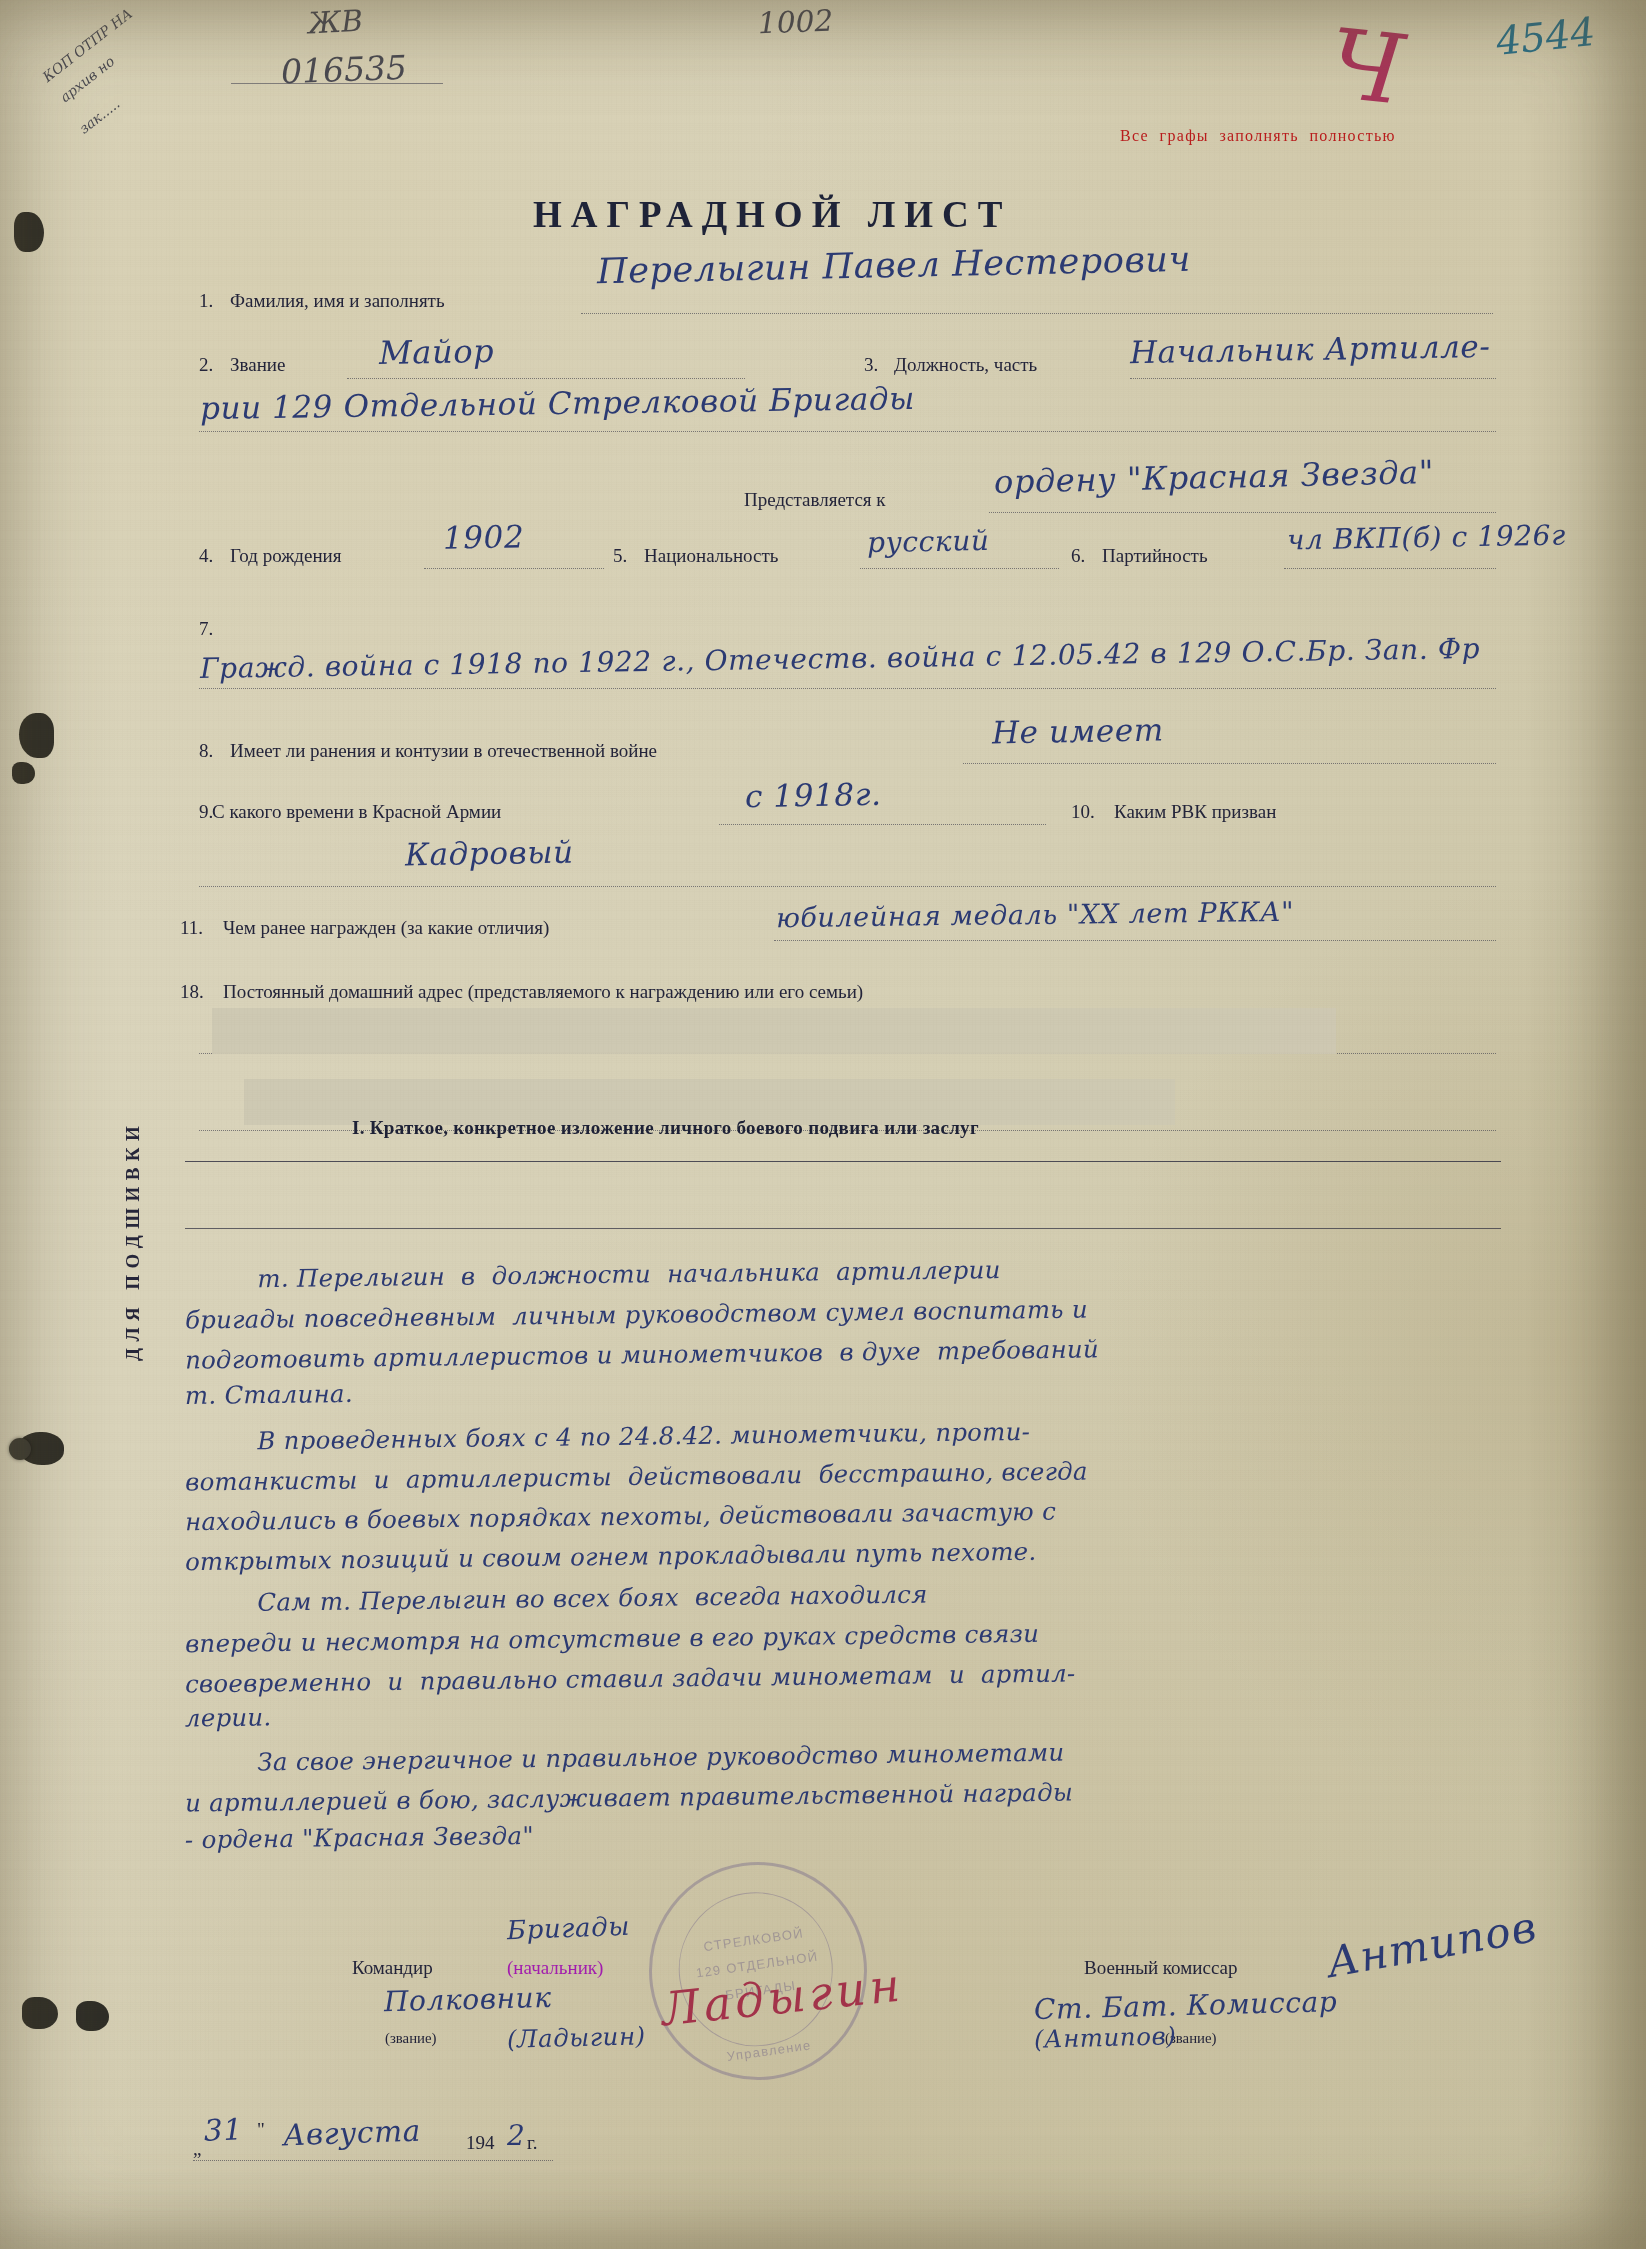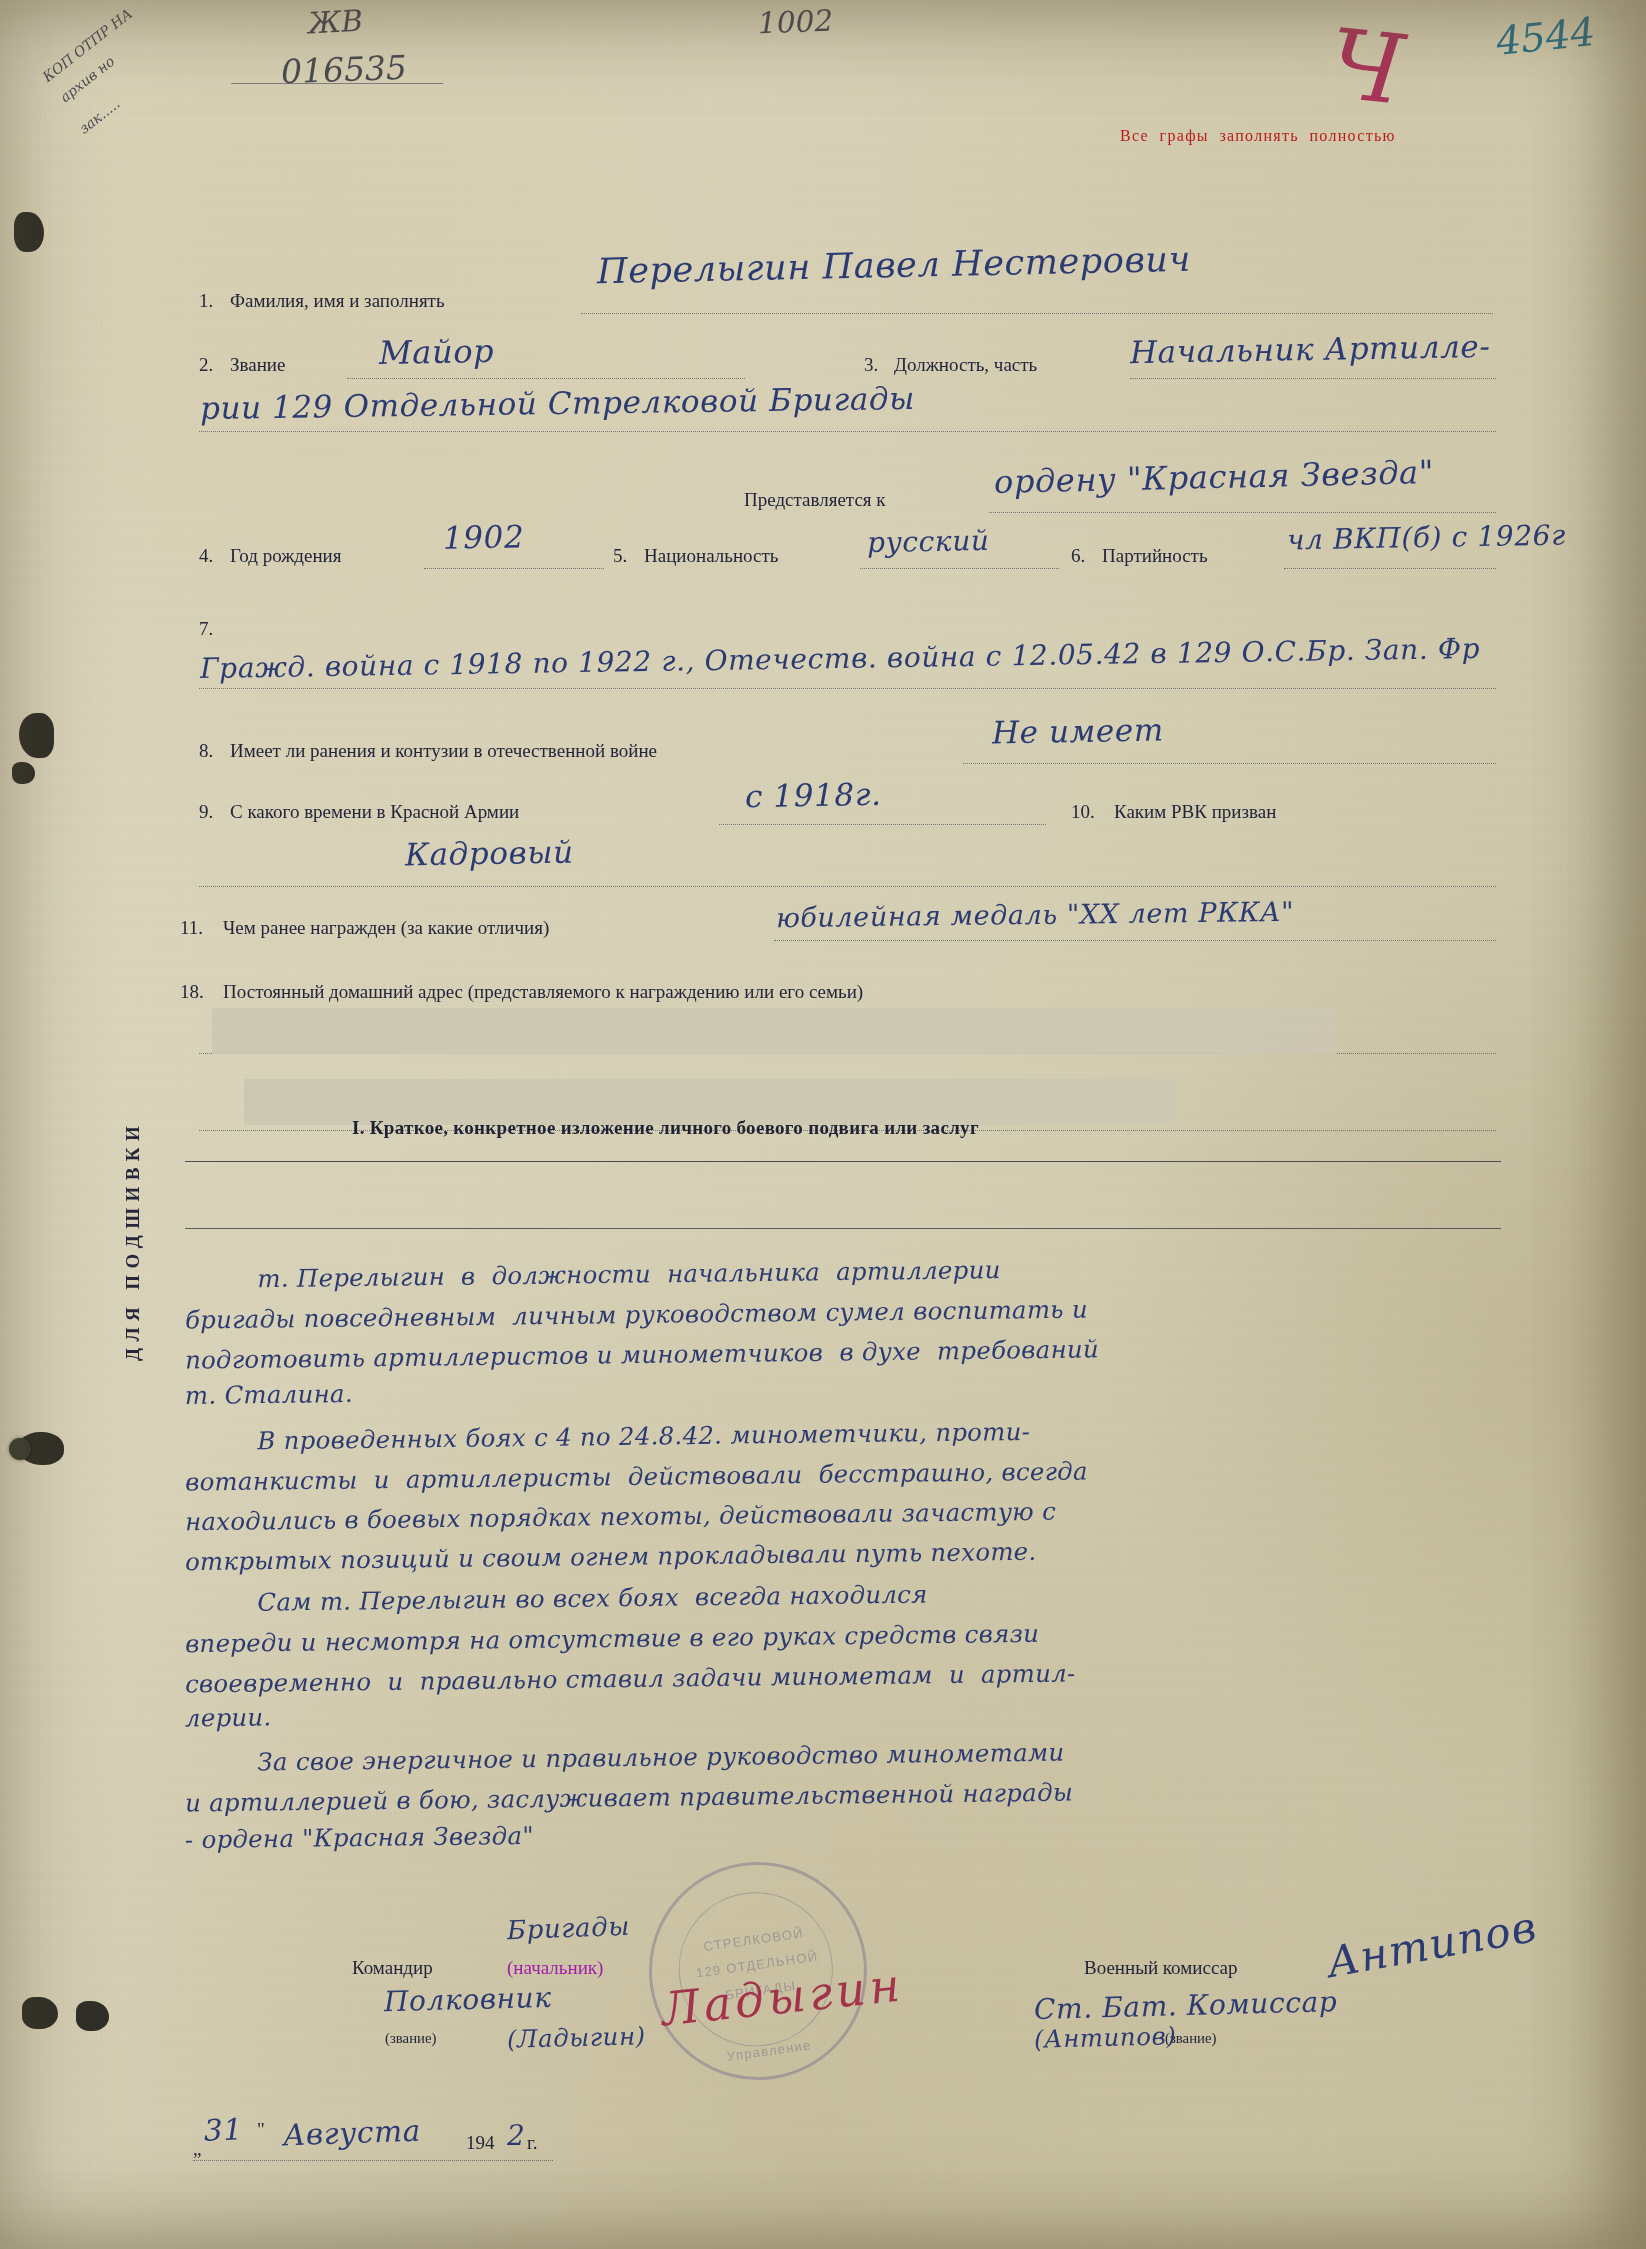--- a/index.html
+++ b/index.html
@@ -223,20 +223,21 @@
   <div class="hand-pencil" style="left:76px; top:108px; font-size:14px; transform:rotate(-38deg);">зак.....</div>
   <div class="rule" style="left:231px; top:83px; width:212px;"></div>
 
   <div class="hand-pencil" style="left:758px; top:5.1px; font-size:29.5px; transform:rotate(-2deg);">1002</div>
 
   <div class="hand-red" style="left:1329px; top:19px; font-size:96px; line-height:96px; transform:rotate(6deg); color:#a8365a;">Ч</div>
   <div class="hand-cyan" style="left:1496px; top:14px; font-size:39px; transform:rotate(-6deg);">4544</div>
 
   <div class="print topnote" style="left:1120px; top:127px;">Все  графы  заполнять  полностью</div>
 
+  <div class="print title" style="left:533px; top:193px;">НАГРАДНОЙ ЛИСТ</div>
 
   <div class="sidetext" style="left:122px; top:1361px;">ДЛЯ ПОДШИВКИ</div>
 
   <div class="print lbl" style="left:199px; top:290px;">1.</div>
   <div class="print lbl" style="left:230px; top:290px;">Фамилия, имя и заполнять</div>
   <div class="rule-dot" style="left:581px; top:313px; width:912px;"></div>
   <div class="hand" style="left:597px; top:245px; font-size:35px; transform:rotate(-1.2deg);">Перелыгин Павел Нестерович</div>
 
   <div class="print lbl" style="left:199px; top:354px;">2.</div>
   <div class="print lbl" style="left:230px; top:354px;">Звание</div>
@@ -272,21 +273,21 @@
   <div class="print lbl" style="left:199px; top:618px;">7.</div>
   <div class="rule-dot" style="left:199px; top:688px; width:1297px;"></div>
   <div class="hand" style="left:200px; top:642px; font-size:28px; transform:rotate(-0.9deg);">Гражд. война с 1918 по 1922 г., Отечеств. война с 12.05.42 в 129 О.С.Бр. Зап. Фр</div>
 
   <div class="print lbl" style="left:199px; top:740px;">8.</div>
   <div class="print lbl" style="left:230px; top:740px;">Имеет ли ранения и контузии в отечественной войне</div>
   <div class="rule-dot" style="left:963px; top:763px; width:533px;"></div>
   <div class="hand" style="left:992px; top:713px; font-size:31px; transform:rotate(-1deg);">Не имеет</div>
 
   <div class="print lbl" style="left:199px; top:801px;">9.</div>
-  <div class="print lbl" style="left:230px; top:801px;text-align:right;">С какого времени в Красной Армии</div>
+  <div class="print lbl" style="left:212px; top:801px;text-align:right;">С какого времени в Красной Армии</div>
   <div class="rule-dot" style="left:719px; top:824px; width:327px;"></div>
   <div class="hand" style="left:745px; top:777px; font-size:31px; transform:rotate(-1deg);">с 1918г.</div>
 
   <div class="print lbl" style="left:1071px; top:801px;">10.</div>
   <div class="print lbl" style="left:1114px; top:801px;">Каким РВК призван</div>
   <div class="rule-dot" style="left:199px; top:886px; width:1297px;"></div>
   <div class="hand" style="left:405px; top:835px; font-size:31px; transform:rotate(-1deg);">Кадровый</div>
 
   <div class="print lbl" style="left:180px; top:917px;">11.</div>
   <div class="print lbl" style="left:223px; top:917px;">Чем ранее награжден (за какие отличия)</div>

